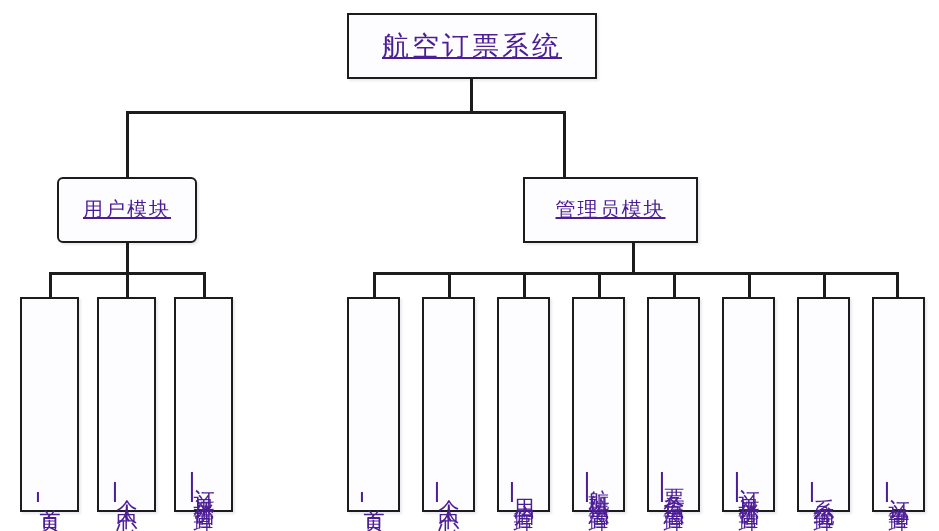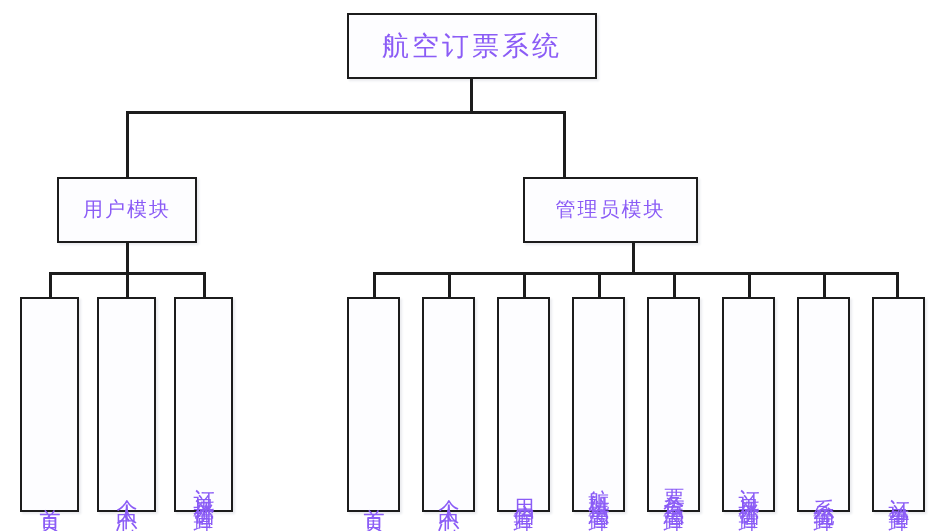--- a/index.html
+++ b/index.html
@@ -23,21 +23,22 @@
   
   .node {
     position: absolute;
     box-sizing: border-box;
     border: 2px solid #1c1c1c;
     background: #fdfdff;
     box-shadow: 2px 2px 2px rgba(90,100,130,0.13);
     display: flex;
     align-items: center;
     justify-content: center;
-    color: #8b5cf6;
+    color: #4c1d95;
+    text-decoration: underline;
   }
   .node-label {
     display: block;
     text-align: center;
     line-height: 1.08;
     letter-spacing: 0.5px;
   }
 
   
   .root {
@@ -52,21 +53,21 @@
   }
 
   
   .module {
     height: 66px;
   }
   .module .node-label {
     font-size: 20px;
     letter-spacing: 2px;
   }
-  .module-user   { left: 57px;  top: 177px; width: 140px; }
+  .module-user   { left: 57px;  top: 177px; width: 140px; border-radius: 6px; }
   .module-admin  { left: 523px; top: 177px; width: 175px; }
 
   
   .leaf {
     top: 297px;
     height: 215px;
     align-items: flex-end;
     justify-content: center;
     padding-bottom: 6px;
   }

